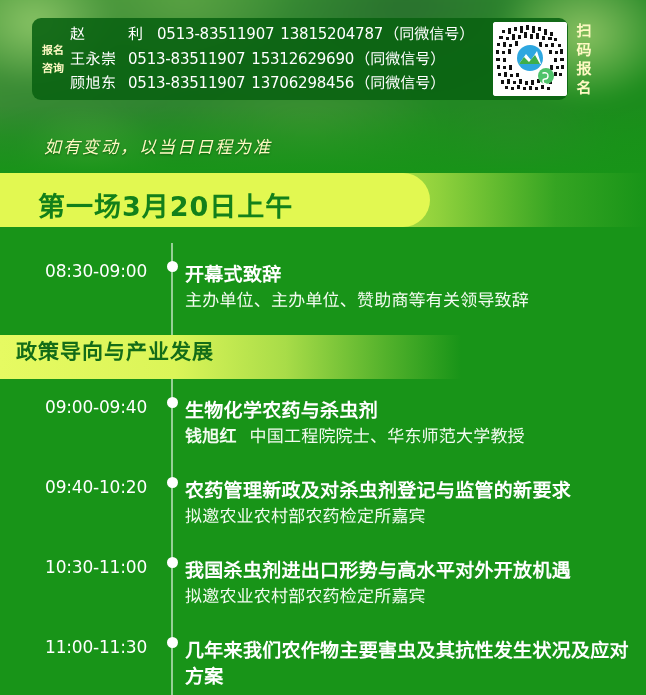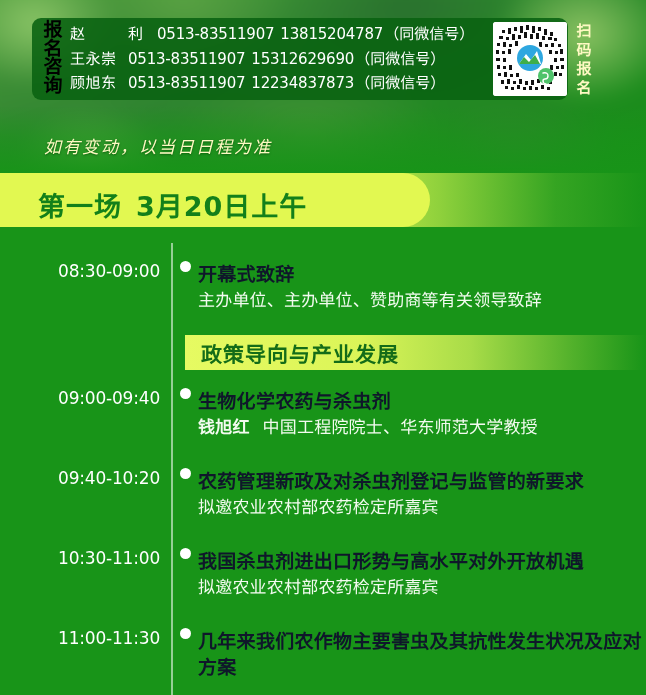--- a/index.html
+++ b/index.html
@@ -61,28 +61,28 @@
     height: 82px;
     background: rgba(9,98,17,0.88);
     border-radius: 9px;
     display: flex;
     align-items: center;
     box-sizing: border-box;
     padding: 4px 6px 4px 8px;
   }
   .contact-tag {
     width: 26px;
-    color: #000000;
-    font-size: 19px;
+    color: #fef9c3;
+    font-size: 11px;
     font-weight: bold;
     line-height: 18.5px;
     letter-spacing: 0;
     text-align: center;
     flex: 0 0 auto;
-    font-family: Liberation Mono, monospace;
+    font-family: Liberation Serif, serif;
   }
   .contact-rows {
     flex: 1 1 auto;
     padding-left: 4px;
   }
   .contact-row {
     color: #ffffff;
     font-size: 15px;
     line-height: 24.5px;
     white-space: nowrap;
@@ -163,21 +163,21 @@
     position: absolute;
     left: 38px;
     top: 185px;
     z-index: 3;
     color: #13801a;
     font-size: 27px;
     font-weight: bold;
     letter-spacing: 1px;
     font-family: "DejaVu Sans", "Liberation Sans", sans-serif;
   }
-  .session-title .sdate { margin-left: 14px; }
+  .session-title .sdate { }
 
   
   .timeline-axis {
     position: absolute;
     left: 171px;
     top: 243px;
     width: 2px;
     height: 452px;
     background: rgba(255,255,255,0.55);
   }
@@ -186,21 +186,20 @@
     position: absolute;
     left: 0;
     top: 243px;
     width: 646px;
   }
 
   .row {
     position: relative;
     display: flex;
     align-items: flex-start;
-    margin-left: 13px;
   }
   .row-time {
     width: 160px;
     flex: 0 0 160px;
     text-align: right;
     padding-right: 13px;
     box-sizing: border-box;
     color: #ffffff;
     font-size: 17px;
     letter-spacing: -0.2px;
@@ -214,21 +213,21 @@
     height: 11px;
     border-radius: 50%;
     background: #ffffff;
   }
   .row-body {
     flex: 1 1 auto;
     padding-left: 25px;
     box-sizing: border-box;
   }
   .row-title {
-    color: #0f172a;
+    color: #ffffff;
     font-size: 19px;
     font-weight: bold;
     line-height: 26px;
     letter-spacing: 0.3px;
     font-family: "DejaVu Sans", "Liberation Sans", sans-serif;
   }
   .row-sub {
     color: #f2fbef;
     font-size: 17px;
     line-height: 26px;
@@ -236,25 +235,24 @@
     font-family: "DejaVu Sans", "Liberation Sans", sans-serif;
   }
   .row-sub .speaker {
     font-weight: bold;
     margin-right: 13px;
   }
 
   
   .section-band {
     position: relative;
-    margin-left: 185px;
     width: 461px;
-    height: 35px;
+    height: 44px;
     display: flex;
-    align-items: center;
+    align-items: flex-start;
     background: linear-gradient(to right, #e6fa62 0%, #dbf558 38%, #a8dc48 62%, #52b12b 84%, #189418 100%);
   }
   .section-band-text {
     padding-left: 16px;
     color: #136c18;
     font-size: 21px;
     font-weight: bold;
     letter-spacing: 1px;
     font-family: "DejaVu Sans", "Liberation Sans", sans-serif;
   }
@@ -278,21 +276,21 @@
 
       <div class="contact-row">
         <span class="cname spaced">赵　利</span><span class="cphone">0513-83511907</span><span class="cmobile">13815204787</span><span class="cnote">（同微信号）</span>
       </div>
 
       <div class="contact-row">
         <span class="cname">王永崇</span><span class="cphone">0513-83511907</span><span class="cmobile">15312629690</span><span class="cnote">（同微信号）</span>
       </div>
 
       <div class="contact-row">
-        <span class="cname">顾旭东</span><span class="cphone">0513-83511907</span><span class="cmobile">12234837873</span><span class="cnote">（同微信号）</span>
+        <span class="cname">顾旭东</span><span class="cphone">0513-83511907</span><span class="cmobile">13706298456</span><span class="cnote">（同微信号）</span>
       </div>
 
     </div>
   </div>
 
   <div class="qr-wrap">
     <svg class="qr-code" viewBox="0 0 74 74">
       <rect x="0" y="0" width="74" height="74" fill="#ffffff"></rect>
       <g fill="#111111">
         <rect x="9" y="8" width="3" height="3"></rect>

